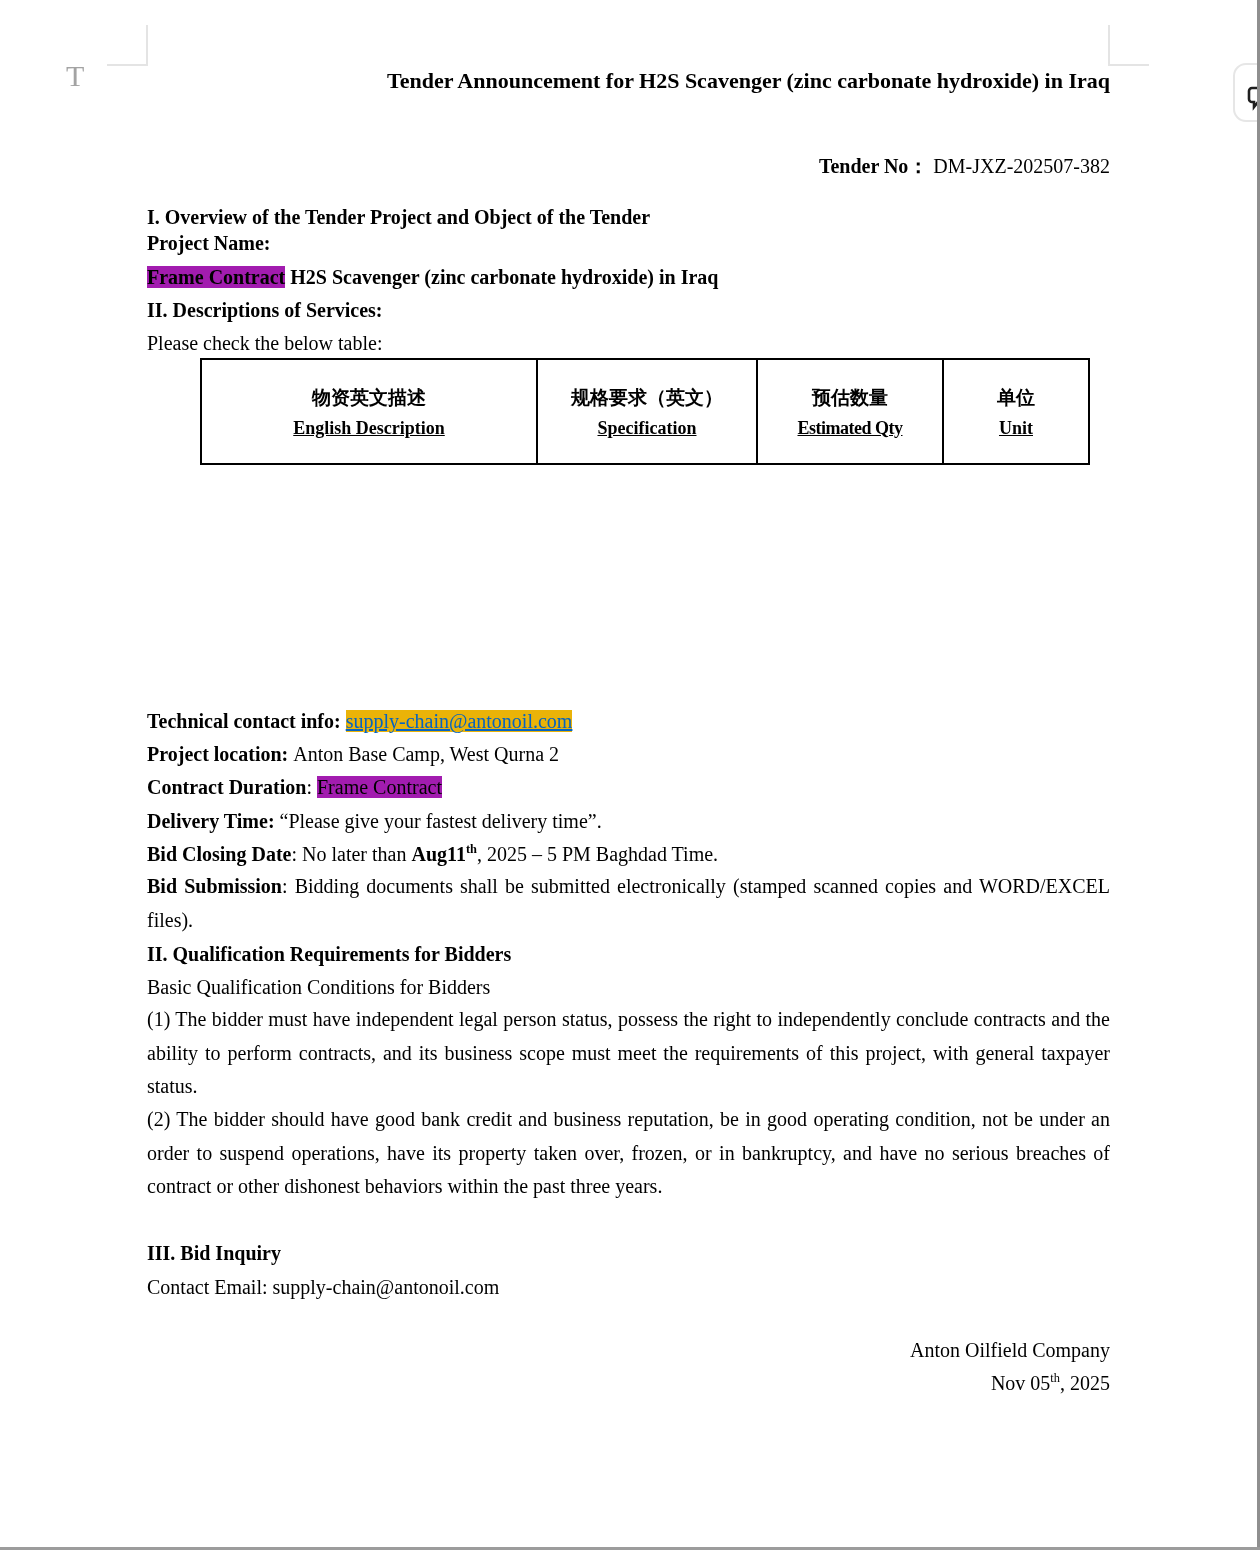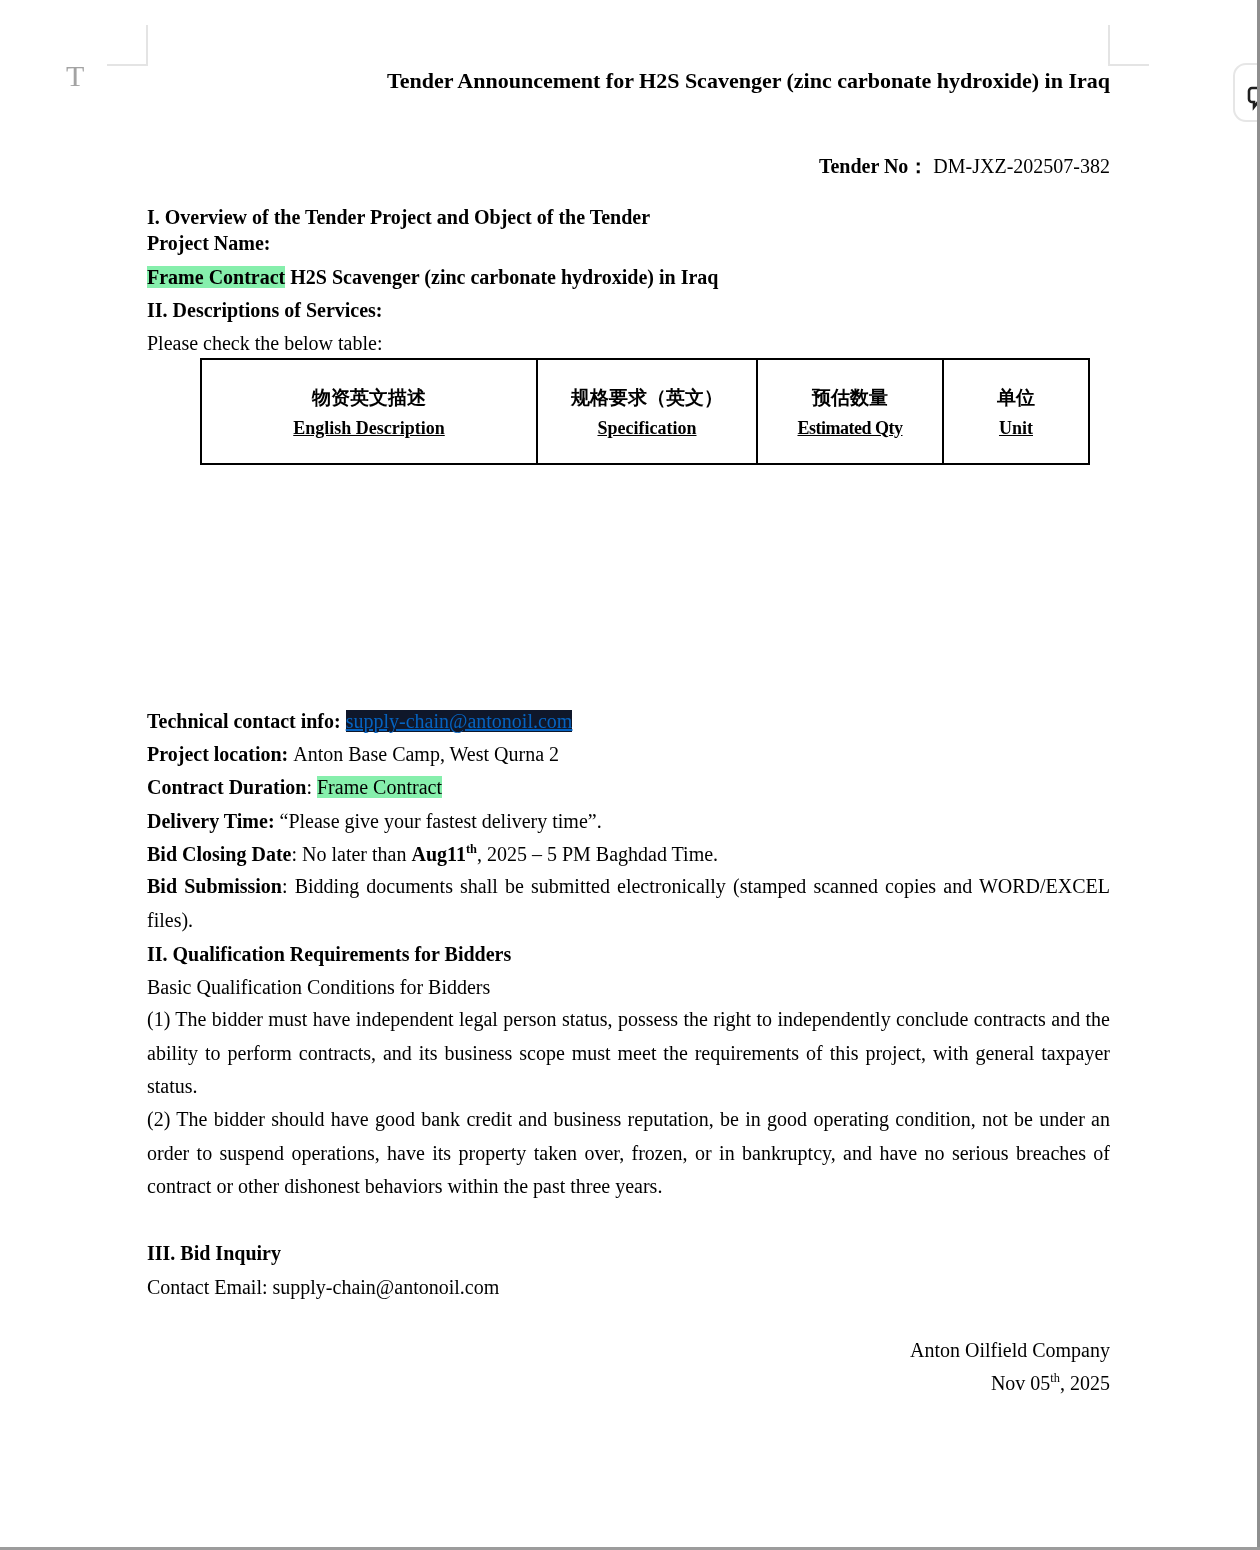--- a/index.html
+++ b/index.html
@@ -31,22 +31,22 @@
   
   .line{
     position:absolute;left:147px;width:963px;
     font-size:20px;line-height:34px;white-space:nowrap;
   }
   .para{
     position:absolute;left:147px;width:963px;
     font-size:20px;line-height:33.5px;text-align:justify;white-space:normal;
   }
   .b{font-weight:bold;}
-  .hl{background:#86efac;}
-  .link{color:#0563c1;text-decoration:underline;background:#0f172a;cursor:pointer;}
+  .hl{background:#a21caf;}
+  .link{color:#0563c1;text-decoration:underline;background:#eab308;cursor:pointer;}
   .center{text-align:right;}
   .right{text-align:right;}
   sup{font-size:0.62em;line-height:0;}
 
   .doc-title{top:64px;font-size:22px;font-weight:bold;}
   .tender-no{top:129px;margin-top:20px;}
   .tender-no .val{font-weight:normal;}
 
   
   table.spec{

